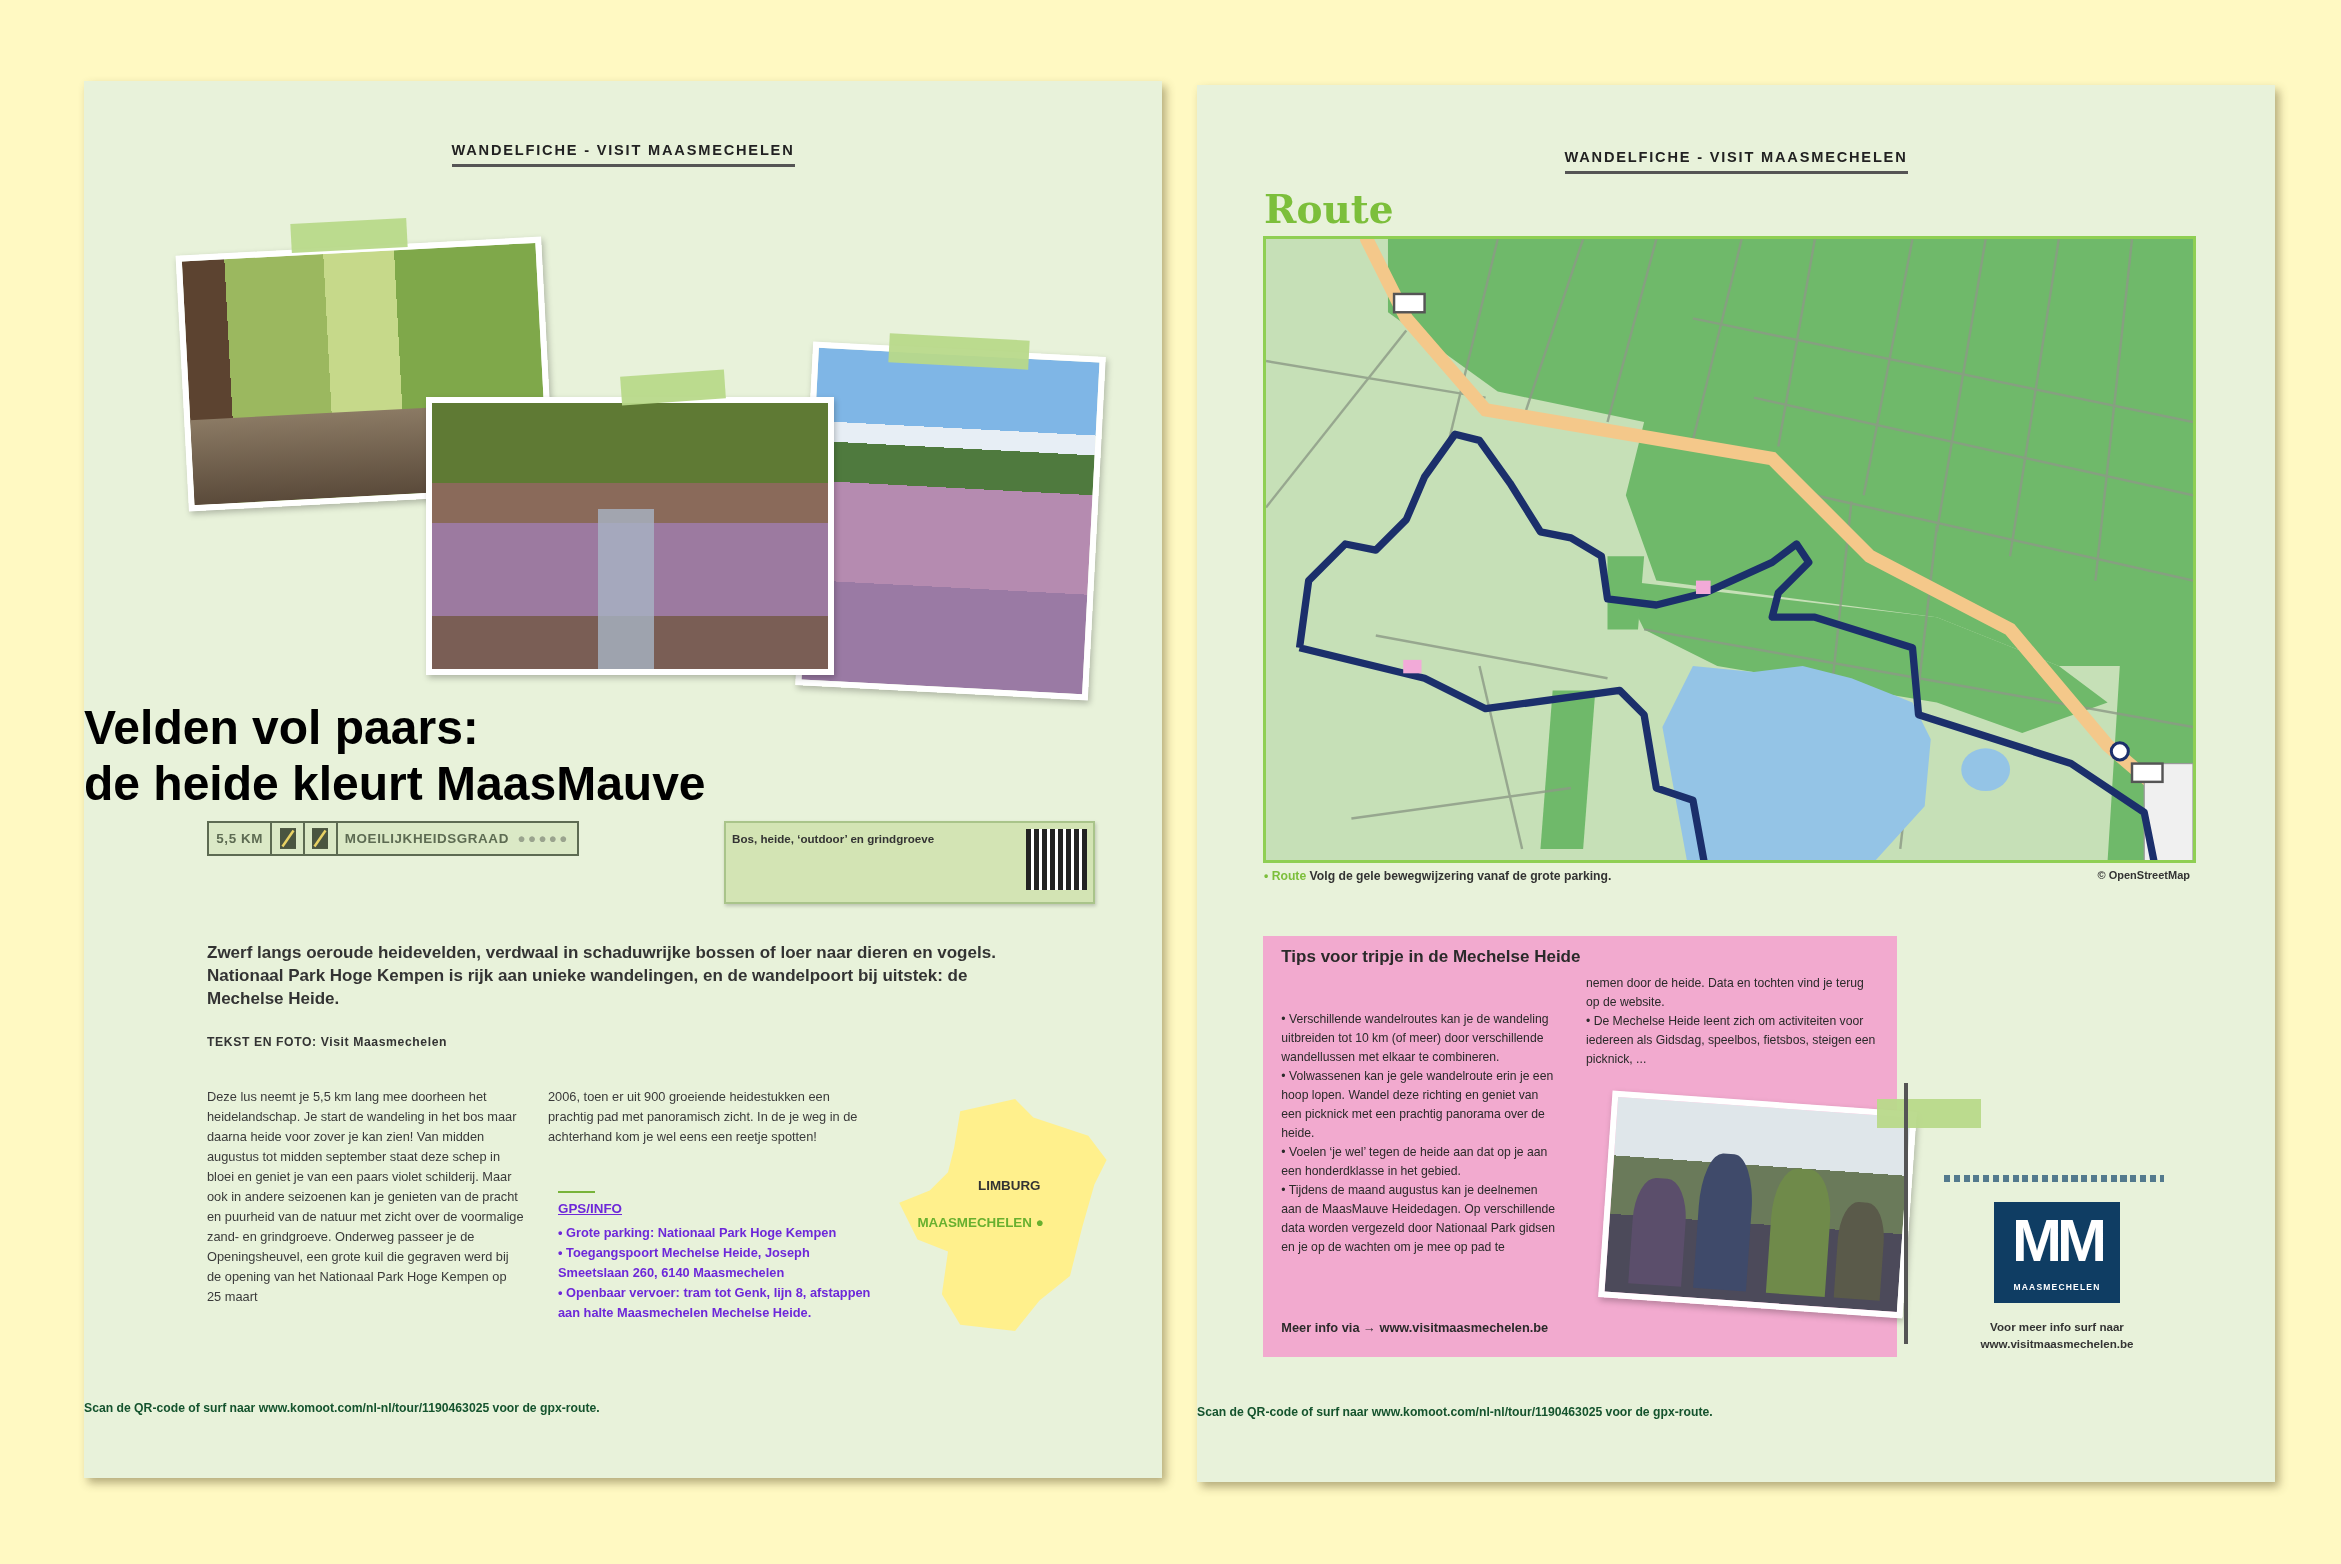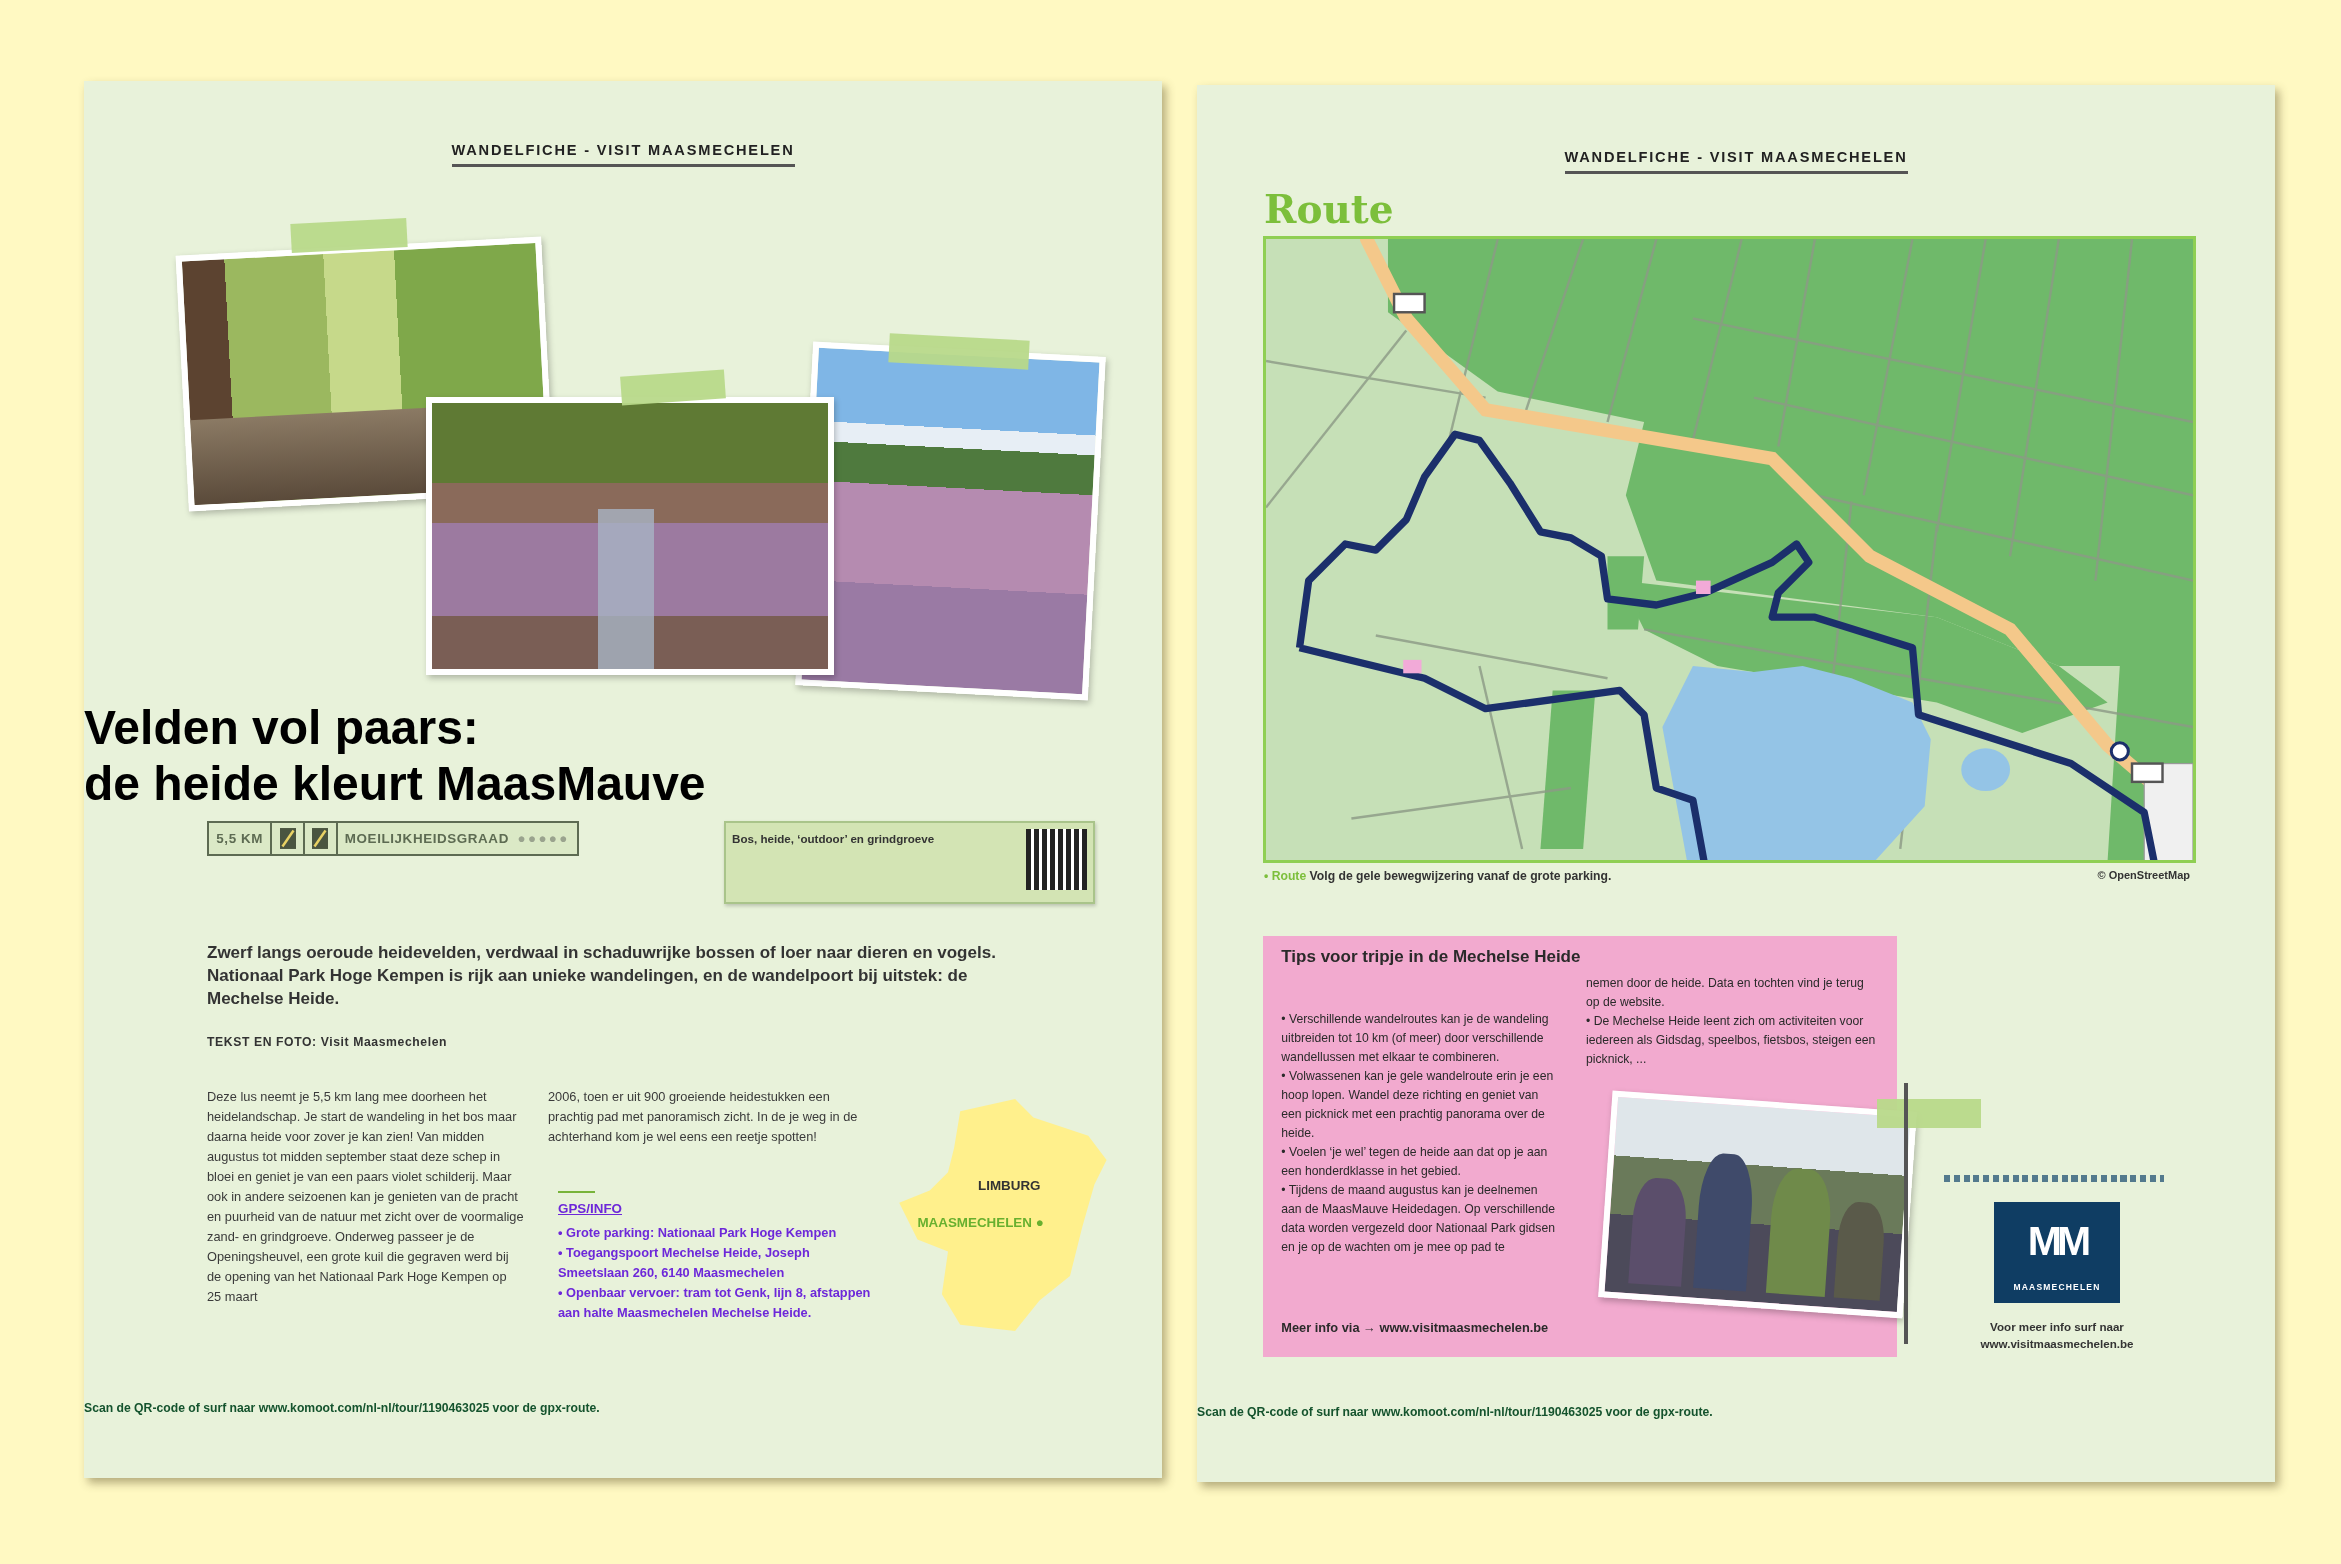--- a/index.html
+++ b/index.html
@@ -59,21 +59,21 @@
   .tips { position:absolute; left:66px; top:851px; width:634px; height:421px; background:#f2aacf; }
   .tips h3 { position:absolute; left:18.3px; top:11px; margin:0; font-size:17px; color:#2a2a2a; }
   .tips .c1 { position:absolute; left:18.3px; top:38px; width:274px; font-size:12.2px; line-height:19px; color:#2a2a2a;margin-top:36px; }
   .tips .c2 { position:absolute; left:323px; top:38px; width:293px; font-size:12.2px; line-height:19px; color:#2a2a2a; }
   .tips .more { position:absolute; left:18.3px; top:384px; font-size:12.8px; font-weight:bold; color:#2a2a2a; }
 
   .vline { position:absolute; left:707px; top:998px; width:3.7px; height:261px; background:#555; }
   .wavy { position:absolute; left:747px; top:1090px; width:220px; height:7.3px;
     background: repeating-linear-gradient(90deg,#2e5c7a 0 6.1px,transparent 6.1px 9.8px); opacity:0.8; }
   .logo { position:absolute; left:797px; top:1117px; width:126px; height:101px; background:#0f3d63; }
-  .logo .mm { position:absolute; left:0; right:0; top:11px; text-align:center; color:#fff; font-weight:bold; font-size:41px; line-height:56px; letter-spacing:-4.9px; }
+  .logo .mm { position:absolute; left:0; right:0; top:11px; text-align:center; color:#fff; font-weight:bold; font-size:60px; line-height:56px; letter-spacing:-4.9px; }
   .logo .sub { position:absolute; left:0; right:0; bottom:11px; text-align:center; color:#fff; font-size:8.5px; font-weight:bold; letter-spacing:1.2px; }
   .logo-caption { position:absolute; left:738px; top:1233px; width:244px; text-align:center; font-size:11.6px; font-weight:bold; color:#333; line-height:17px; }
 </style>
 </head>
 <body>
 
 <div id="page-left" class="page">
   <div class="kicker" style="top:61px">
     <span>WANDELFICHE - VISIT MAASMECHELEN</span>
   </div>

